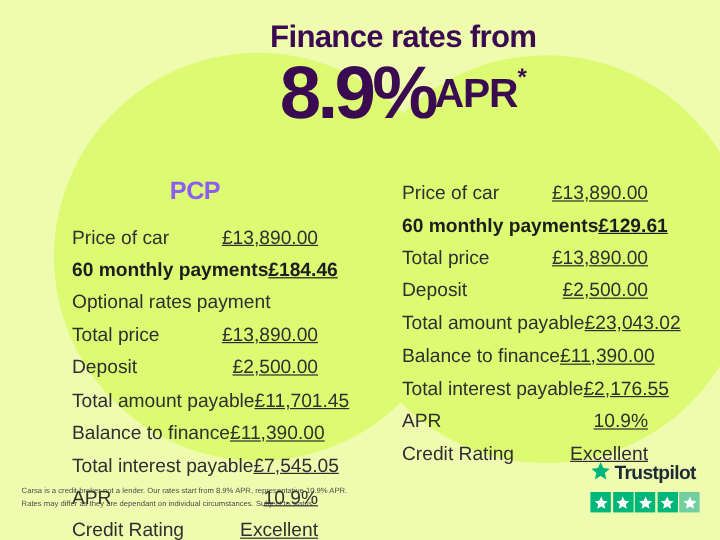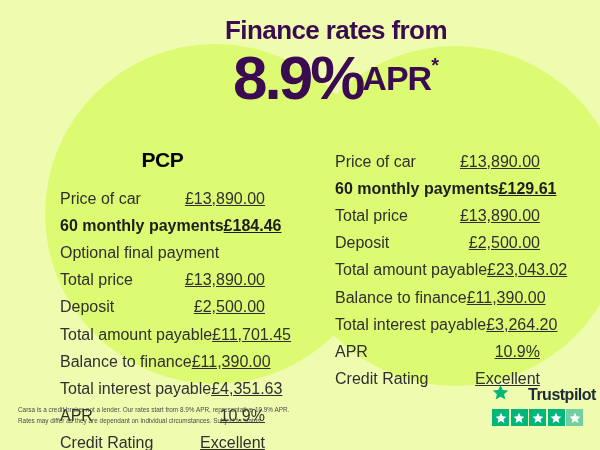--- a/index.html
+++ b/index.html
@@ -101,21 +101,21 @@
     justify-content: center;
     gap: 70px;
   }
   .col {
     width: 205px;
   }
   .col-title {
     text-align: center;
     font-size: 21px;
     font-weight: bold;
-    color: #000000;
+    color: #8b5cf6;
     letter-spacing: -0.4px;
     margin-bottom: 13px;
   }
   .row {
     display: flex;
     justify-content: space-between;
     align-items: center;
     font-size: 16px;
     color: #2f2f2f;
     padding: 3.6px 0;
@@ -151,21 +151,21 @@
 
   .trustpilot {
     position: absolute;
     right: 14px;
     top: 384px;
     width: 94px;
   }
   .tp-wordmark {
     display: flex;
     align-items: center;
-    gap: 19px;
+    gap: 3px;
     justify-content: flex-start;
   }
   .tp-name {
     font-size: 16px;
     font-weight: bold;
     color: #1a2b33;
     letter-spacing: -0.5px;
     line-height: 1;
   }
   .tp-stars {
@@ -211,42 +211,42 @@
       <div>
         <div class="row">
           <span class="row-label">Price of car</span>
           <span class="row-value">£13,890.00</span>
         </div>
         <div class="row bold">
           <span class="row-label">60 monthly payments</span>
           <span class="row-value">£184.46</span>
         </div>
         <div class="row">
-          <span class="row-label">Optional final payment</span>
+          <span class="row-label">Optional rates payment</span>
           <span class="row-value"></span>
         </div>
         <div class="row">
           <span class="row-label">Total price</span>
           <span class="row-value">£13,890.00</span>
         </div>
         <div class="row">
           <span class="row-label">Deposit</span>
           <span class="row-value">£2,500.00</span>
         </div>
         <div class="row">
           <span class="row-label">Total amount payable</span>
           <span class="row-value">£11,701.45</span>
         </div>
         <div class="row">
           <span class="row-label">Balance to finance</span>
           <span class="row-value">£11,390.00</span>
         </div>
         <div class="row">
           <span class="row-label">Total interest payable</span>
-          <span class="row-value">£4,351.63</span>
+          <span class="row-value">£7,545.05</span>
         </div>
         <div class="row">
           <span class="row-label">APR</span>
           <span class="row-value">10.9%</span>
         </div>
         <div class="row">
           <span class="row-label">Credit Rating</span>
           <span class="row-value">Excellent</span>
         </div>
       </div>
@@ -273,21 +273,21 @@
         <div class="row">
           <span class="row-label">Total amount payable</span>
           <span class="row-value">£23,043.02</span>
         </div>
         <div class="row">
           <span class="row-label">Balance to finance</span>
           <span class="row-value">£11,390.00</span>
         </div>
         <div class="row">
           <span class="row-label">Total interest payable</span>
-          <span class="row-value">£3,264.20</span>
+          <span class="row-value">£2,176.55</span>
         </div>
         <div class="row">
           <span class="row-label">APR</span>
           <span class="row-value">10.9%</span>
         </div>
         <div class="row">
           <span class="row-label">Credit Rating</span>
           <span class="row-value">Excellent</span>
         </div>
       </div>

